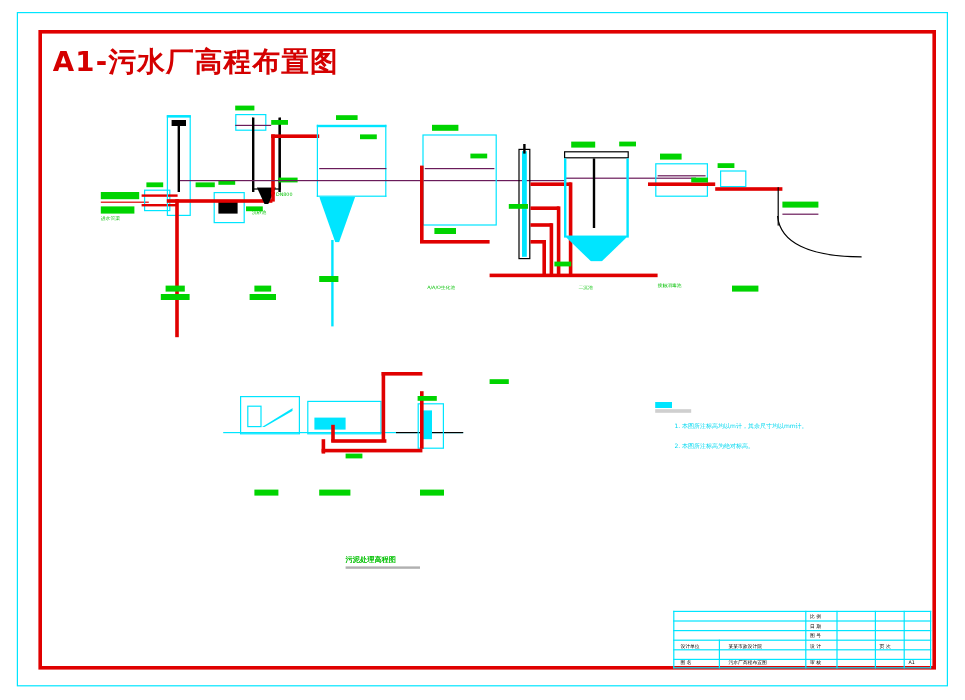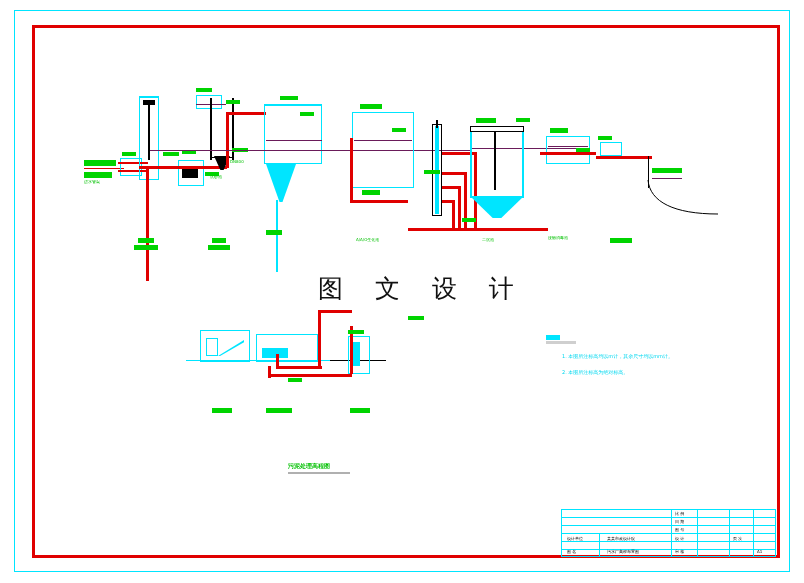--- a/index.html
+++ b/index.html
@@ -47,21 +47,21 @@
   .capline{position:absolute;height:2px;background:#b0b0b0;}
 </style>
 </head>
 <body>
 
 <div id="stage">
 
   <div class="outer-border"></div>
   <div class="inner-border"></div>
 
-  <div class="watermark">图 文 设 计</div>
+  <div class="dwg-title">A1-污水厂高程布置图</div>
 
   <div>
 
     <div class="g" style="left:84px;top:160px;width:32px;height:6px;"></div>
     <div class="g" style="left:84px;top:172px;width:28px;height:6px;"></div>
     <div class="glab" style="left:84px;top:180px;">进水管渠</div>
     <div class="ln rd" style="left:84px;top:168px;width:40px;height:1px;"></div>
 
     <div class="boxc" style="left:120px;top:158px;width:22px;height:18px;"></div>
     <div class="ln rd" style="left:118px;top:162px;width:30px;height:2px;"></div>

